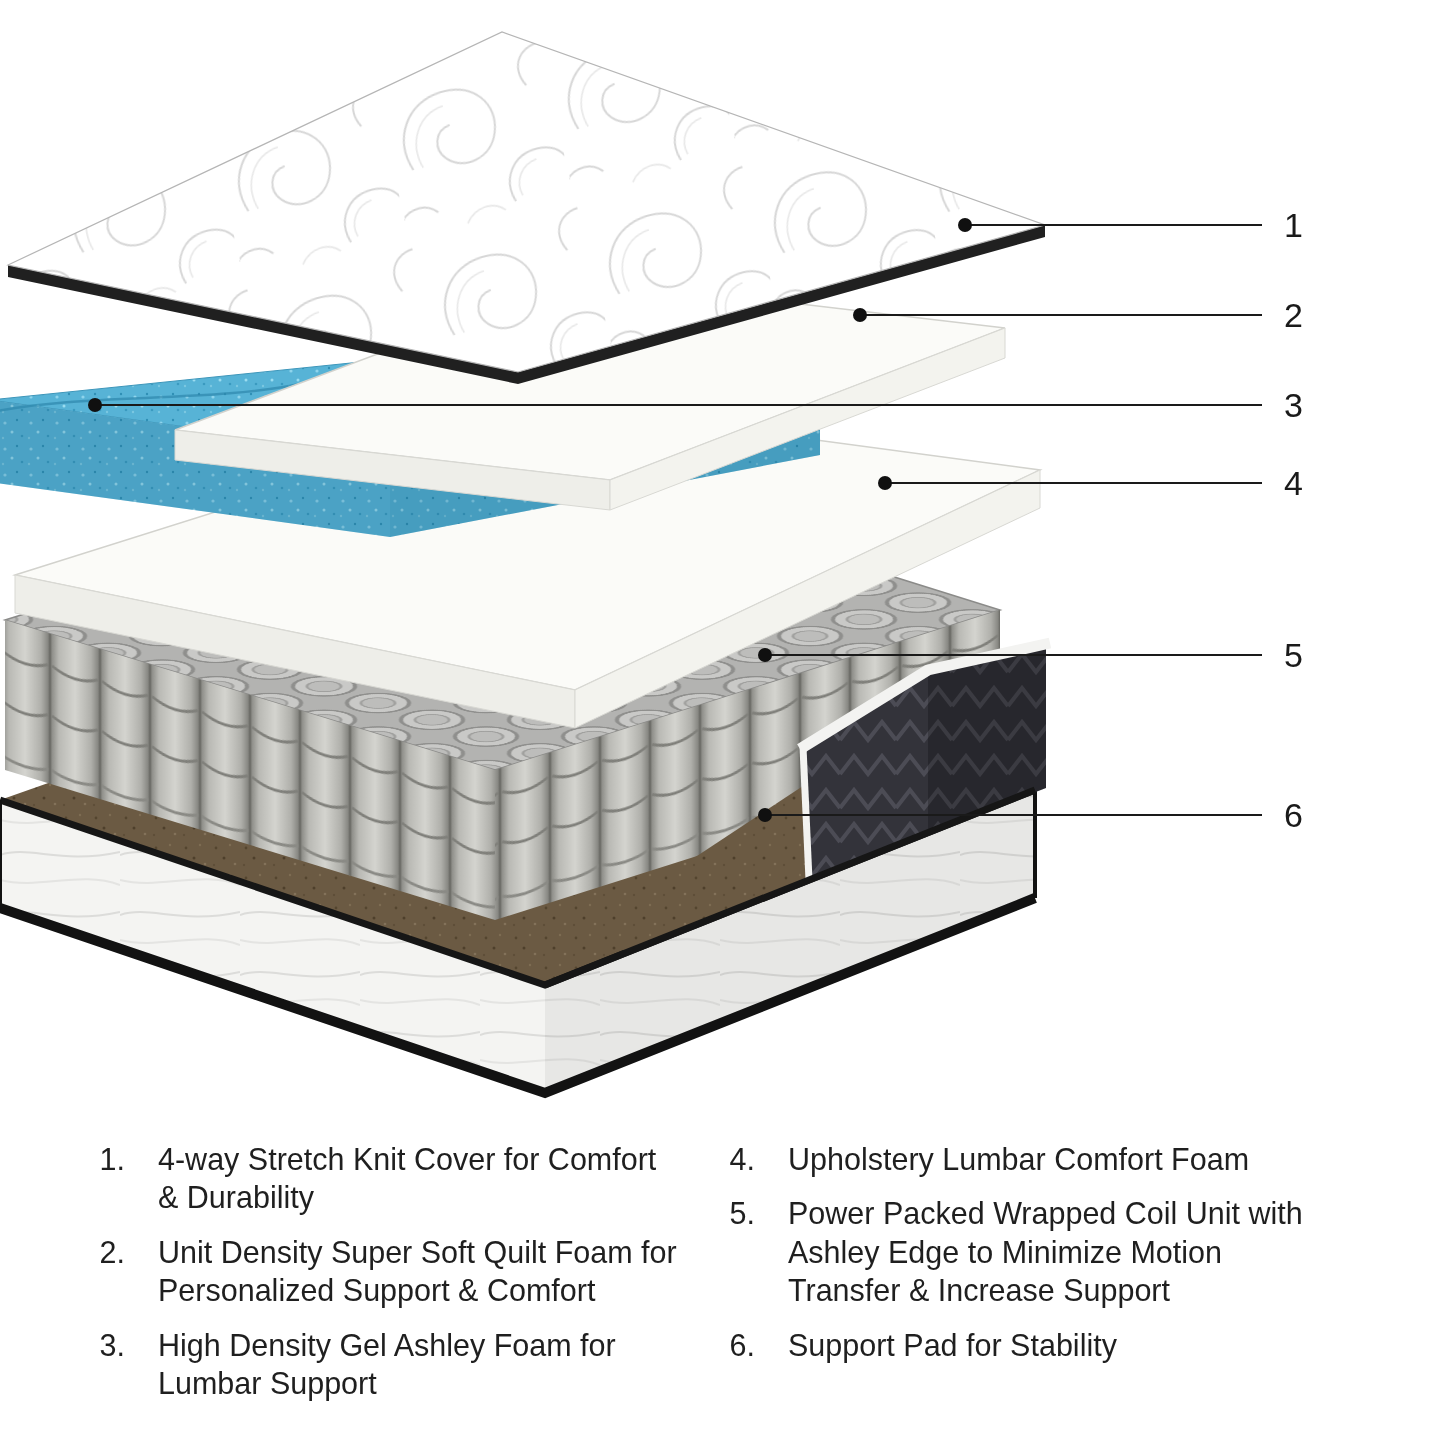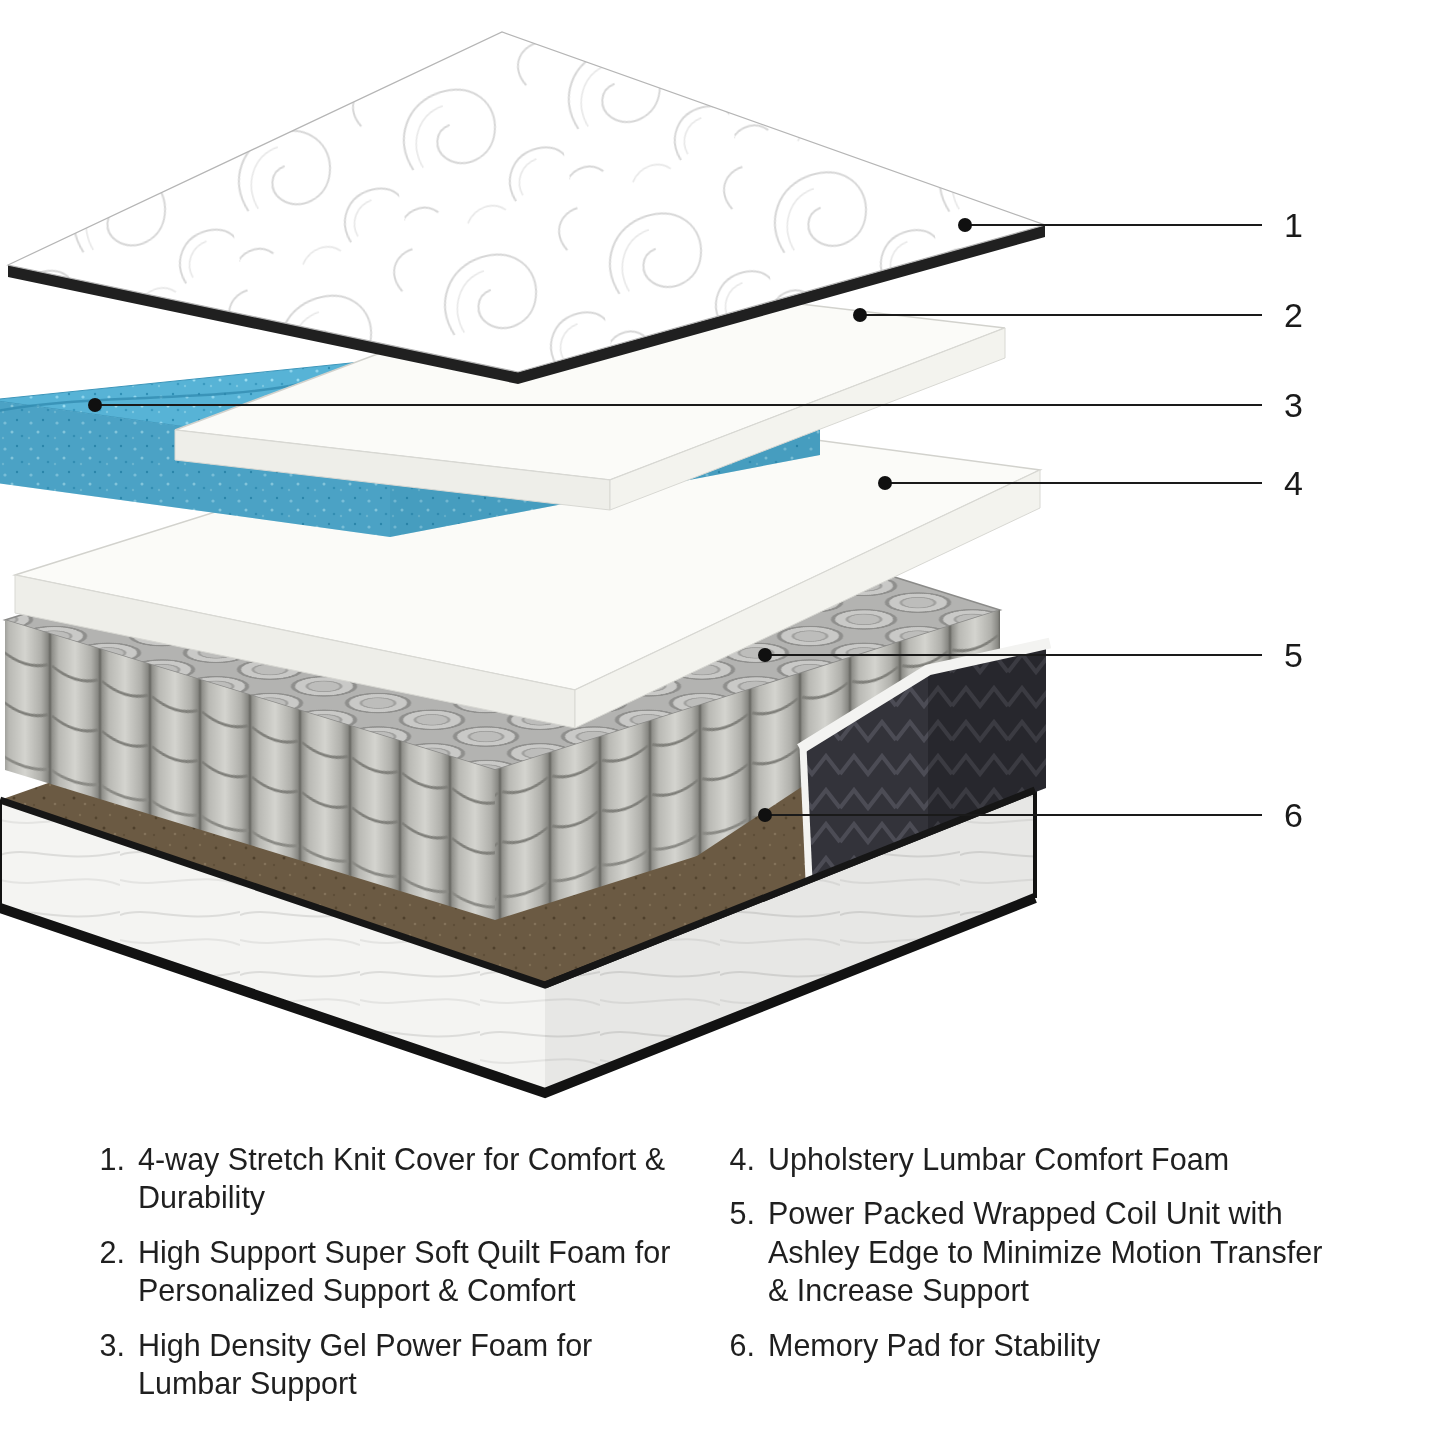--- a/index.html
+++ b/index.html
@@ -16,21 +16,21 @@
 
   .legend {
     position:absolute; top:1140px; left:0; width:1445px;
     display:flex; box-sizing:border-box; padding:0 55px 0 92px; gap:42px;
   }
   .col { display:flex; flex-direction:column; gap:16px; }
   .col-left  { width:588px; min-width:588px; }
   .col-right { width:612px; min-width:612px; }
   .item { display:flex; font-size:30.5px; line-height:1.26; }
   .num { width:46px; min-width:46px; text-align:right; padding-right:13px; box-sizing:border-box; }
-  .txt { flex:1; }
+  .txt { flex:1;margin-left:20px; }
   .txt b { font-weight:400; }
 </style>
 </head>
 <body>
 
 <div class="diagram-wrap">
 <svg width="1445" height="1120" viewBox="0 0 1445 1120" xmlns="http://www.w3.org/2000/svg">
   <defs>
     <linearGradient id="coilGrad" x1="0" y1="0" x2="1" y2="0">
       <stop offset="0" stop-color="#82827d"></stop>
@@ -197,34 +197,34 @@
 </div>
 
 <div class="legend">
   <div class="col col-left">
     <div class="item">
       <span class="num">1.</span>
       <span class="txt"><span>4-way Stretch Knit Cover for Comfort &amp; Durability</span><b></b><span></span></span>
     </div>
     <div class="item">
       <span class="num">2.</span>
-      <span class="txt"><span>High Support </span><b>Super Soft</b><span> Quilt Foam for Personalized Support &amp; Comfort</span></span>
+      <span class="txt"><span>Unit Density </span><b>Super Soft</b><span> Quilt Foam for Personalized Support &amp; Comfort</span></span>
     </div>
     <div class="item">
       <span class="num">3.</span>
-      <span class="txt"><span>High Density Gel Power Foam for Lumbar Support</span><b></b><span></span></span>
+      <span class="txt"><span>High Density Gel Ashley Foam for Lumbar Support</span><b></b><span></span></span>
     </div>
   </div>
   <div class="col col-right">
     <div class="item">
       <span class="num">4.</span>
       <span class="txt"><span>Upholstery Lumbar Comfort Foam</span><b></b><span></span></span>
     </div>
     <div class="item">
       <span class="num">5.</span>
       <span class="txt"><span>Power Packed Wrapped Coil Unit with Ashley Edge to Minimize Motion Transfer &amp; Increase Support</span><b></b><span></span></span>
     </div>
     <div class="item">
       <span class="num">6.</span>
-      <span class="txt"><span>Memory Pad for Stability</span><b></b><span></span></span>
+      <span class="txt"><span>Support Pad for Stability</span><b></b><span></span></span>
     </div>
   </div>
 </div>
 
 </body></html>

